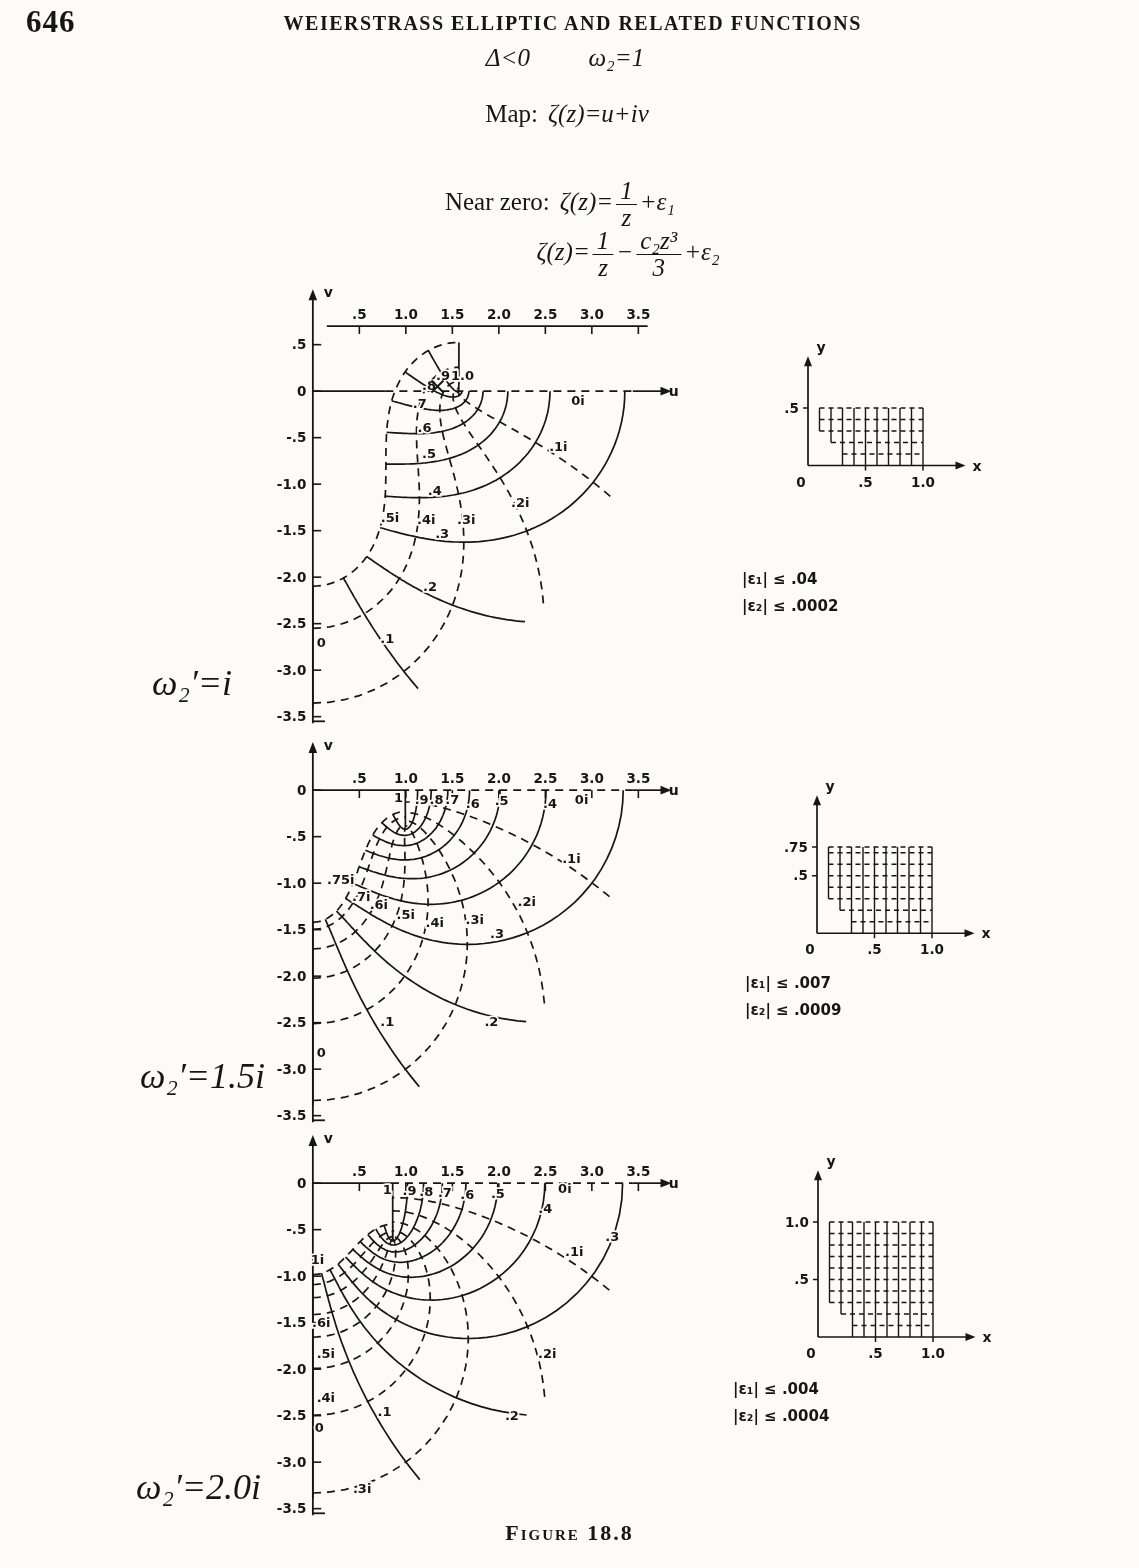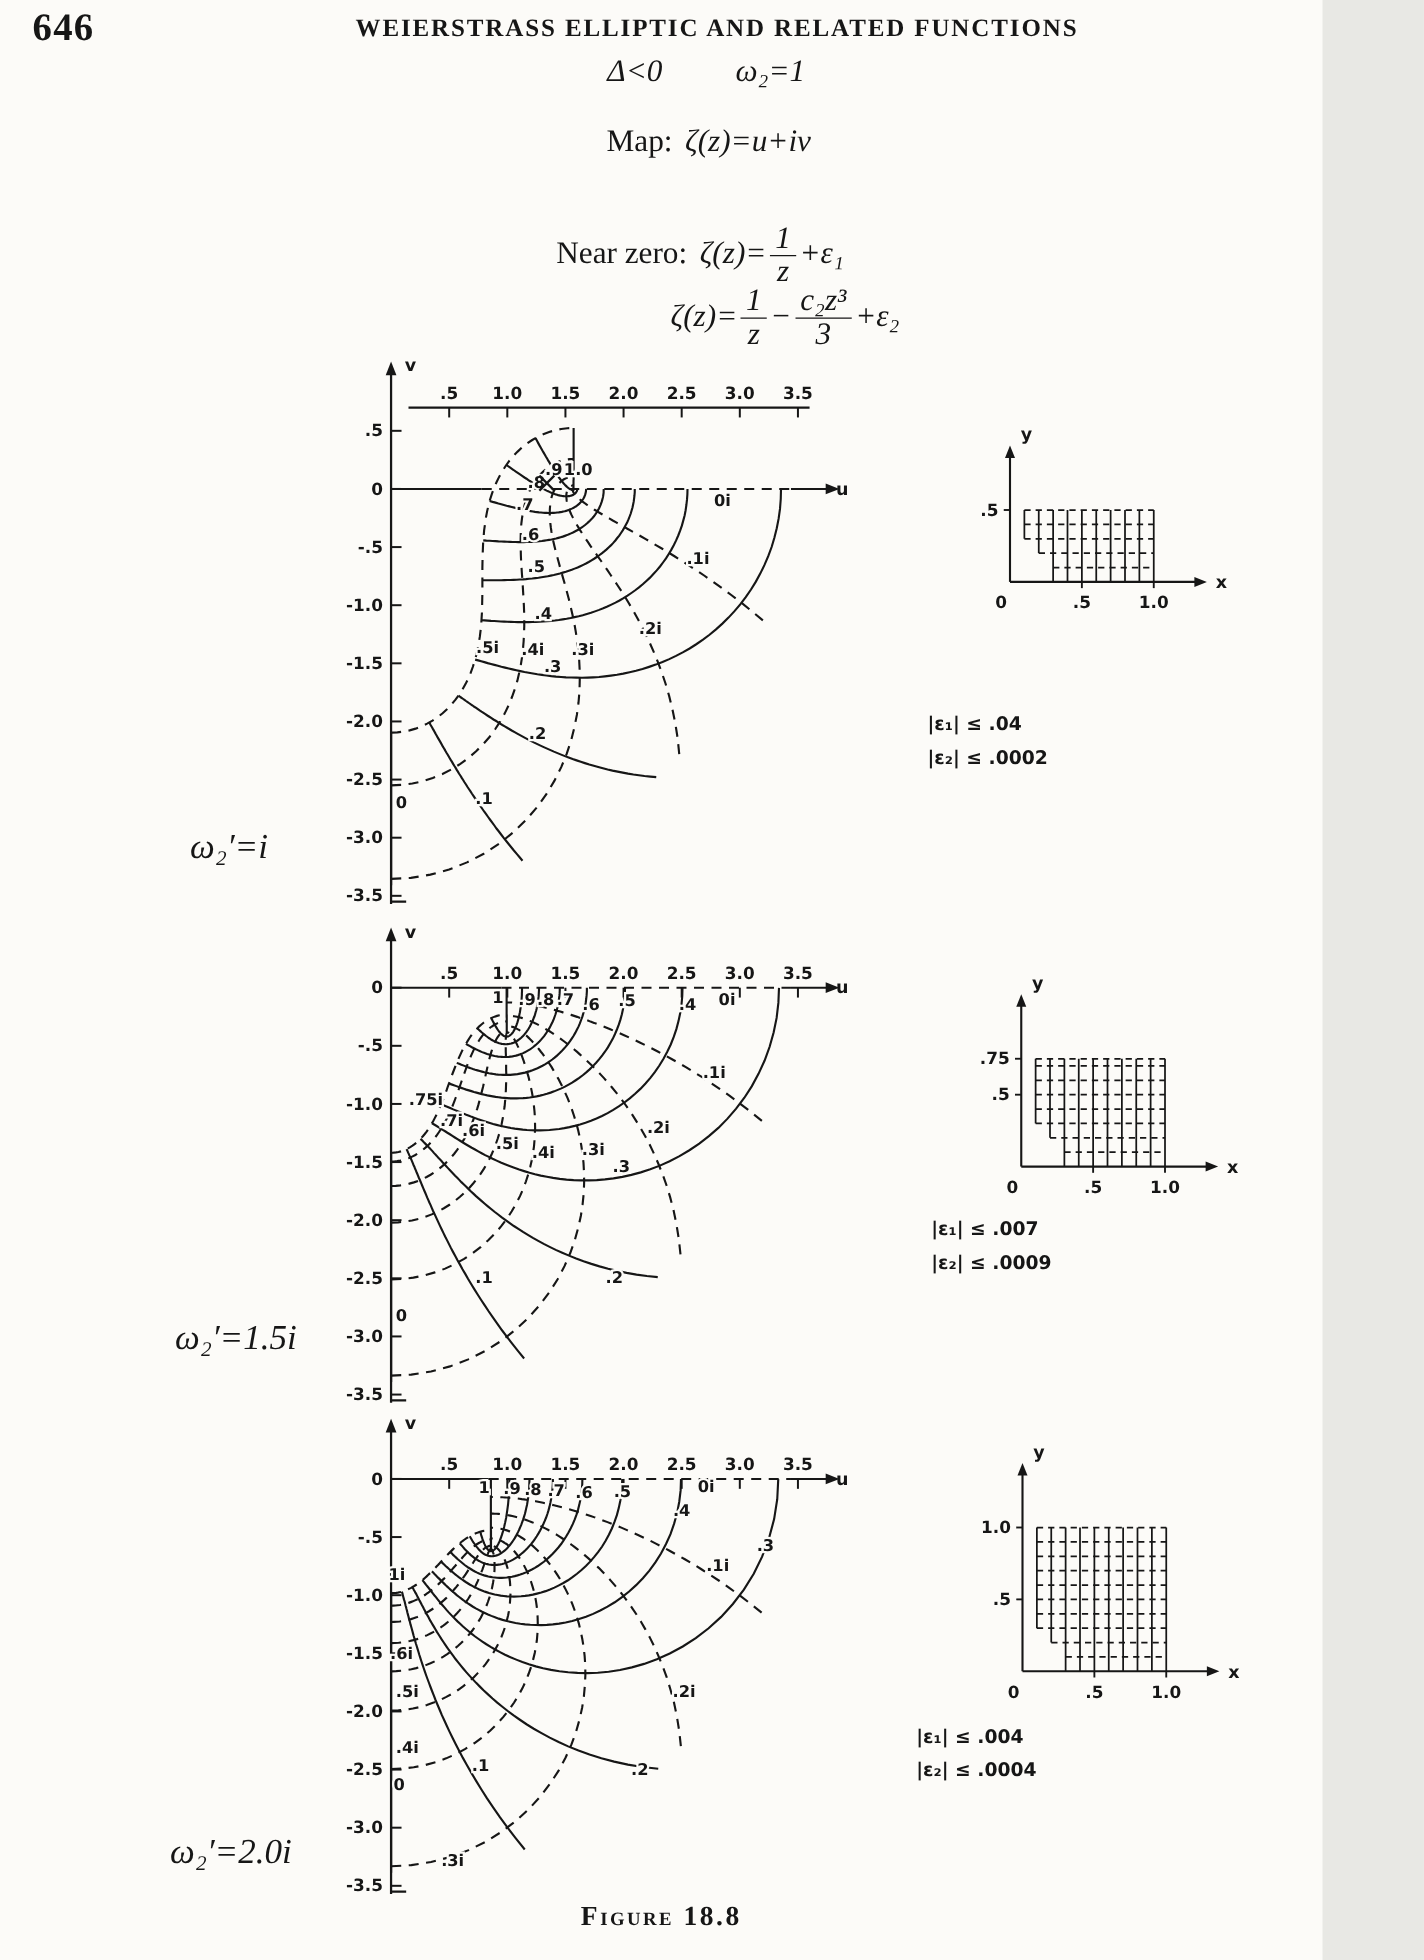--- a/index.html
+++ b/index.html
@@ -1,28 +1,28 @@
 <!DOCTYPE html>
 <html><head>
 <meta charset="utf-8">
 <style>
   html,body{margin:0;padding:0;background:#e8e8e4;}
-  #page{position:relative;width:1058px;height:1568px;background:#fcfbf8;color:#161616;
+  #page{position:relative;width:1139px;height:1568px;background:#fcfbf8;color:#161616;
         font-family:"Liberation Serif","DejaVu Serif",serif;overflow:hidden;}
   .pagenum{position:absolute;left:26px;top:4px;font-size:31px;font-weight:700;letter-spacing:1px;}
   .title{position:absolute;left:50%;transform:translateX(-1%);top:12px;width:100%;text-align:left;
          left:295px;font-size:20px;font-weight:700;letter-spacing:1.5px;white-space:nowrap;}
   .eqline{position:absolute;transform:translateX(-50%);white-space:nowrap;font-size:25px;}
   .eqmath{font-style:italic;}
   .eqlabel{font-style:normal;margin-right:10px;}
   .frac{display:inline-block;vertical-align:middle;text-align:center;font-style:italic;
         margin:0 3px;line-height:1.05;}
   .frac .num{display:block;padding:0 4px;border-bottom:1.8px solid #161616;}
   .frac .den{display:block;padding:0 4px;}
-  .omega-label{position:absolute;font-size:28px;font-style:italic;white-space:nowrap;}
+  .omega-label{position:absolute;font-size:36px;font-style:italic;white-space:nowrap;}
   .eps{position:absolute;font-family:"DejaVu Sans","Liberation Sans",sans-serif;
        font-size:15px;font-weight:600;white-space:nowrap;line-height:1.8;}
   .caption{position:absolute;left:50%;transform:translateX(-50%);font-size:22px;font-weight:700;
            font-variant:small-caps;letter-spacing:2px;white-space:nowrap;}
   svg{position:absolute;overflow:visible;}
   svg text{font-family:"DejaVu Sans","Liberation Sans",sans-serif;fill:#161616;}
   .tick-label{font-size:13.5px;font-weight:600;}
   .axis-letter{font-size:14px;font-weight:600;}
   .clabel{font-size:13px;font-weight:600;stroke:#fcfbf8;stroke-width:3.5px;paint-order:stroke;}
 </style>

